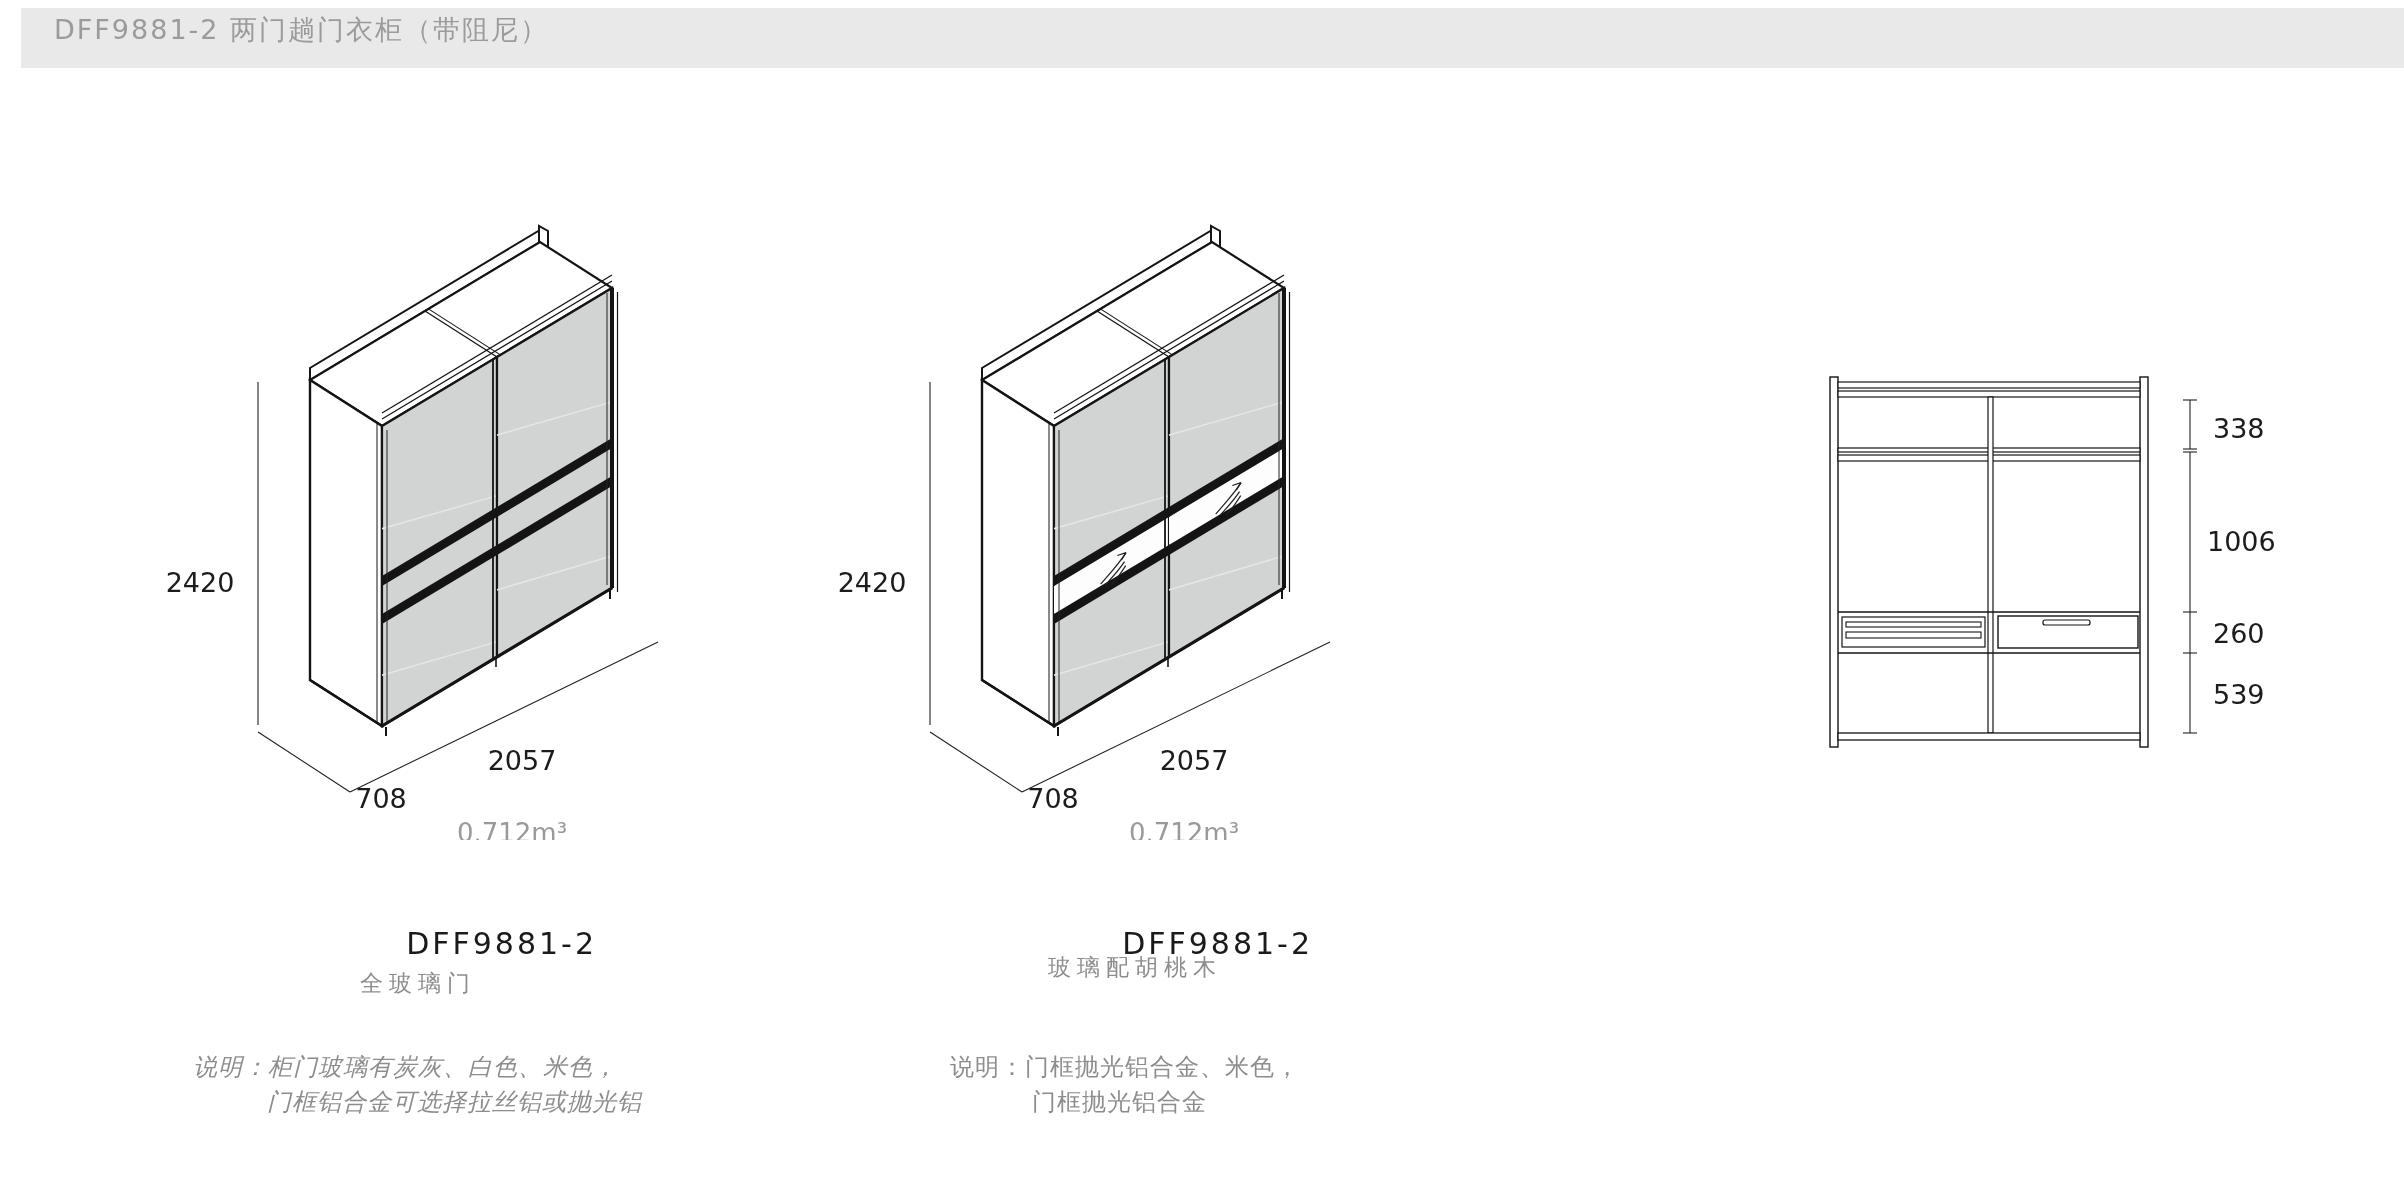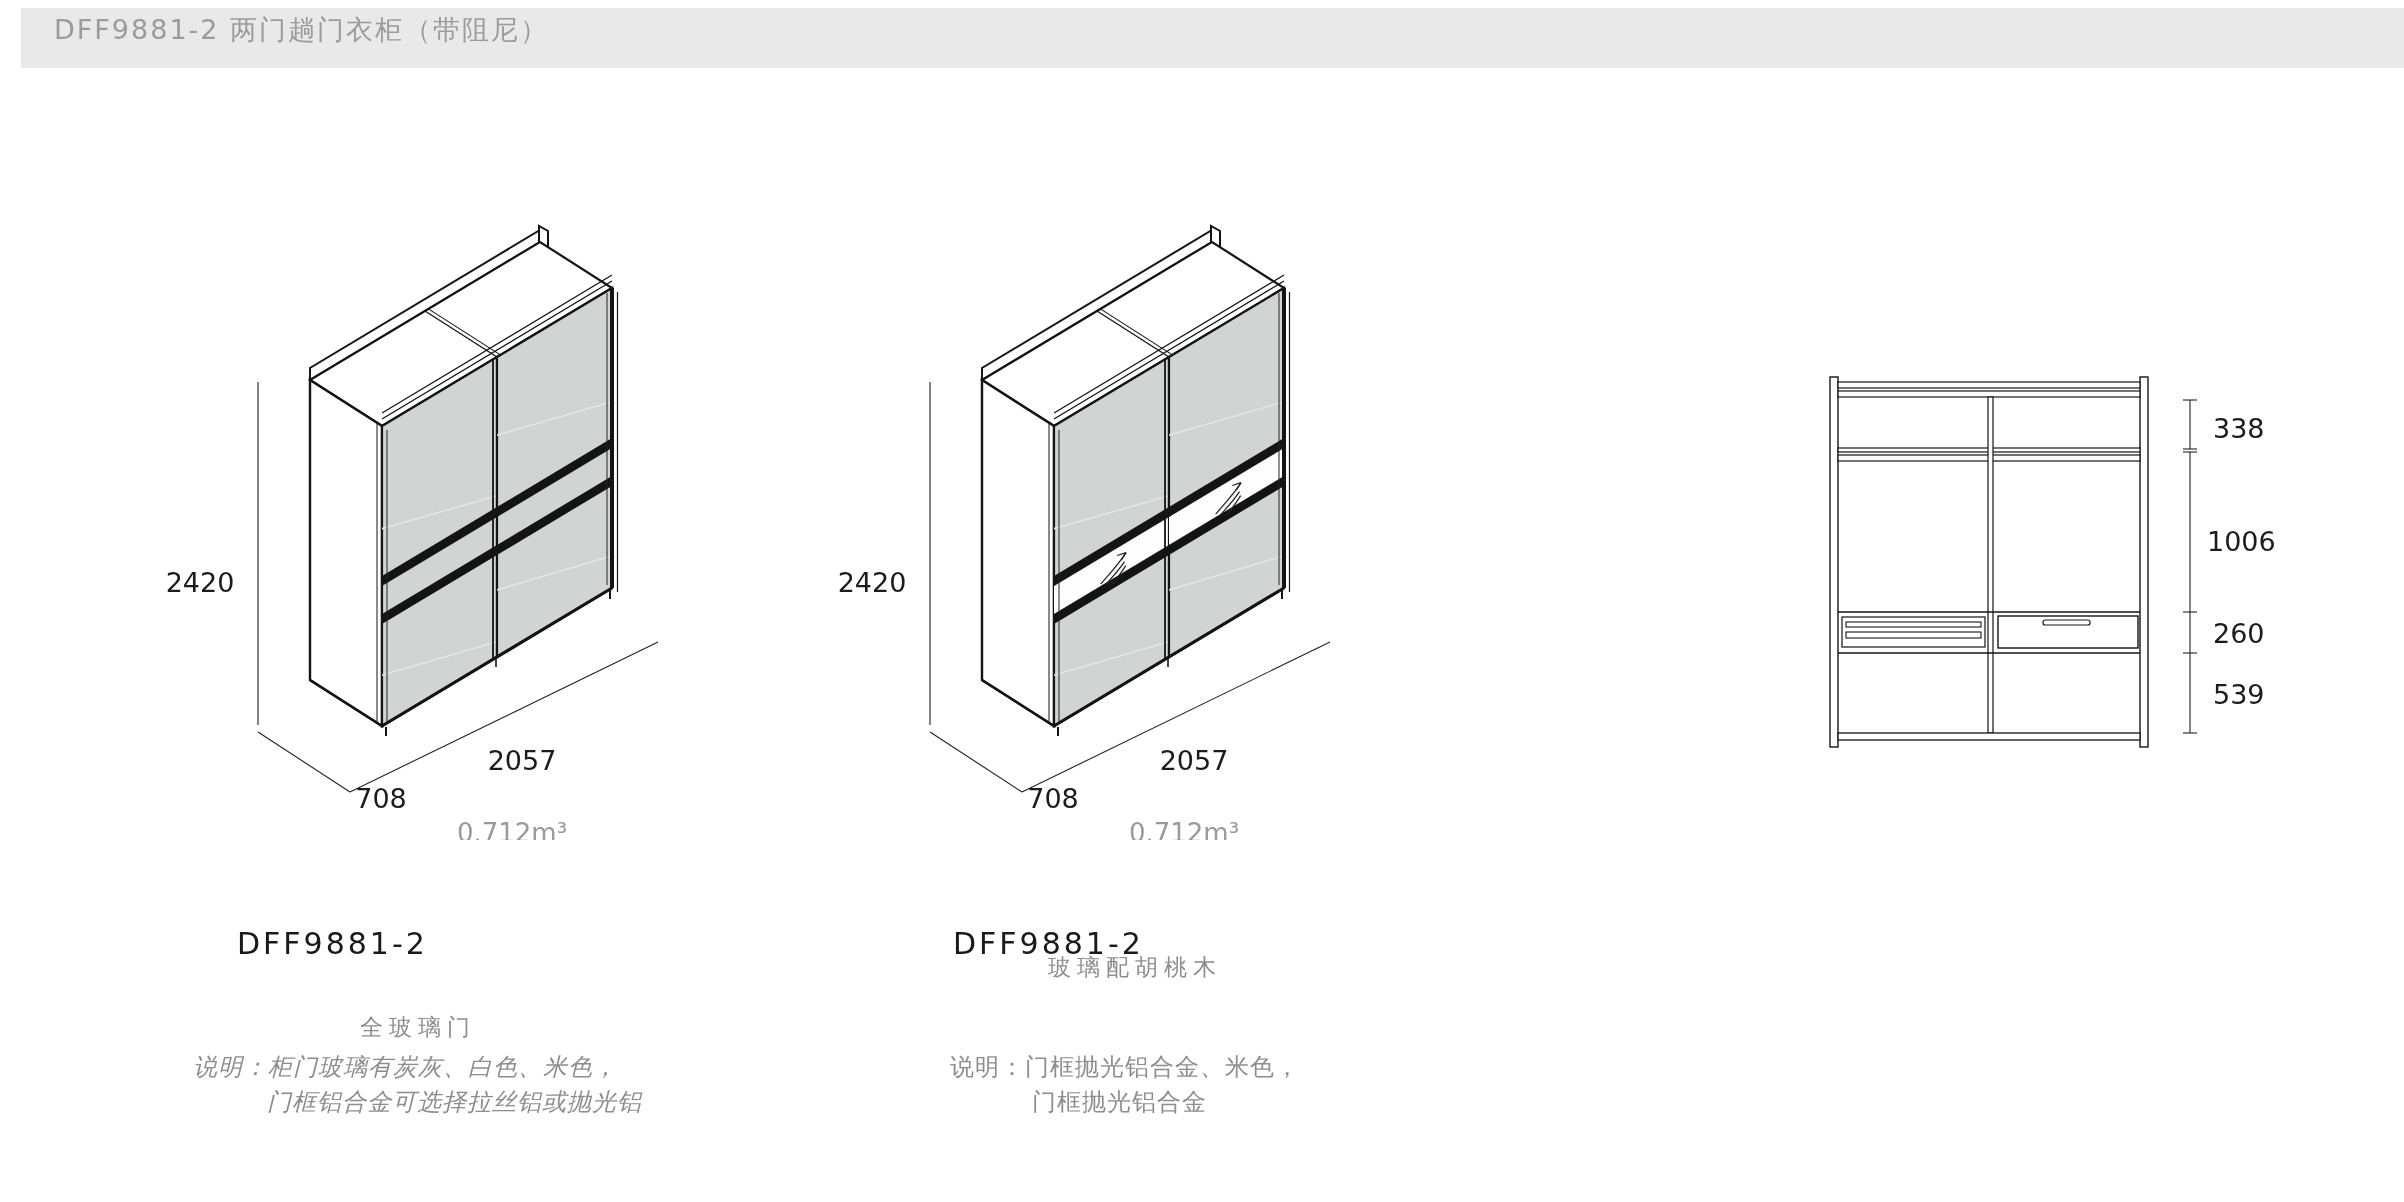--- a/index.html
+++ b/index.html
@@ -8,21 +8,21 @@
     font-family:"DejaVu Sans","Liberation Sans",sans-serif;
     overflow:hidden;
   }
   .titlebar{
     position:absolute;left:0;top:8px;width:2404px;height:60px;
     background:#e9e9e9;color:#9b9b9b;font-size:27px;line-height:44px;
     padding-left:33px;letter-spacing:2px;box-sizing:border-box;white-space:nowrap;margin-left:21px;
   }
   .fig{position:absolute;}
   .cap-model{
-    position:absolute;width:360px;text-align:left;color:#1a1a1a;
+    position:absolute;width:360px;text-align:right;color:#1a1a1a;
     font-size:30px;letter-spacing:3px;white-space:nowrap;
   }
   .cap-variant{
     position:absolute;width:360px;text-align:center;color:#8d8d8d;
     font-size:23px;letter-spacing:6px;white-space:nowrap;
   }
   .note{
     position:absolute;color:#8d8d8d;font-size:24px;line-height:35px;
     letter-spacing:1px;white-space:nowrap;
   }
@@ -216,21 +216,21 @@
     <line x1="370" y1="293" x2="370" y2="373"></line>
     <line x1="363" y1="373" x2="377" y2="373"></line>
   </g>
   <text class="dimtxt" x="393" y="78">338</text>
   <text class="dimtxt" x="387" y="191">1006</text>
   <text class="dimtxt" x="393" y="283">260</text>
   <text class="dimtxt" x="393" y="344">539</text>
 </svg>
 
 <div class="cap-model" style="left:237px;top:926px;">DFF9881-2</div>
-<div class="cap-variant" style="left:238px;top:968px;margin-top:44px;">全玻璃门</div>
+<div class="cap-variant" style="left:238px;top:968px;">全玻璃门</div>
 <div class="note" style="left:193px;top:1050px;font-style:italic;">
   <div class="l1">说明：柜门玻璃有炭灰、白色、米色，</div>
   <div class="l2">门框铝合金可选择拉丝铝或抛光铝</div>
 </div>
 
 <div class="cap-model" style="left:953px;top:926px;">DFF9881-2</div>
 <div class="cap-variant" style="left:955px;top:952px;">玻璃配胡桃木</div>
 <div class="note n2" style="left:950px;top:1050px;">
   <div class="l1">说明：门框抛光铝合金、米色，</div>
   <div class="l2">门框抛光铝合金</div>

